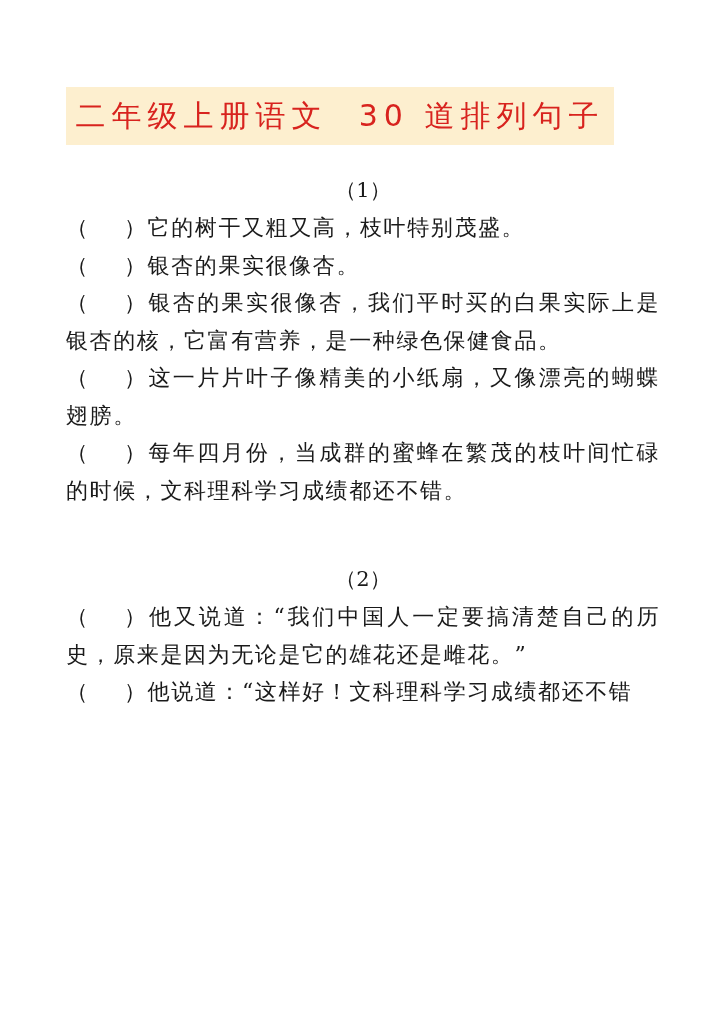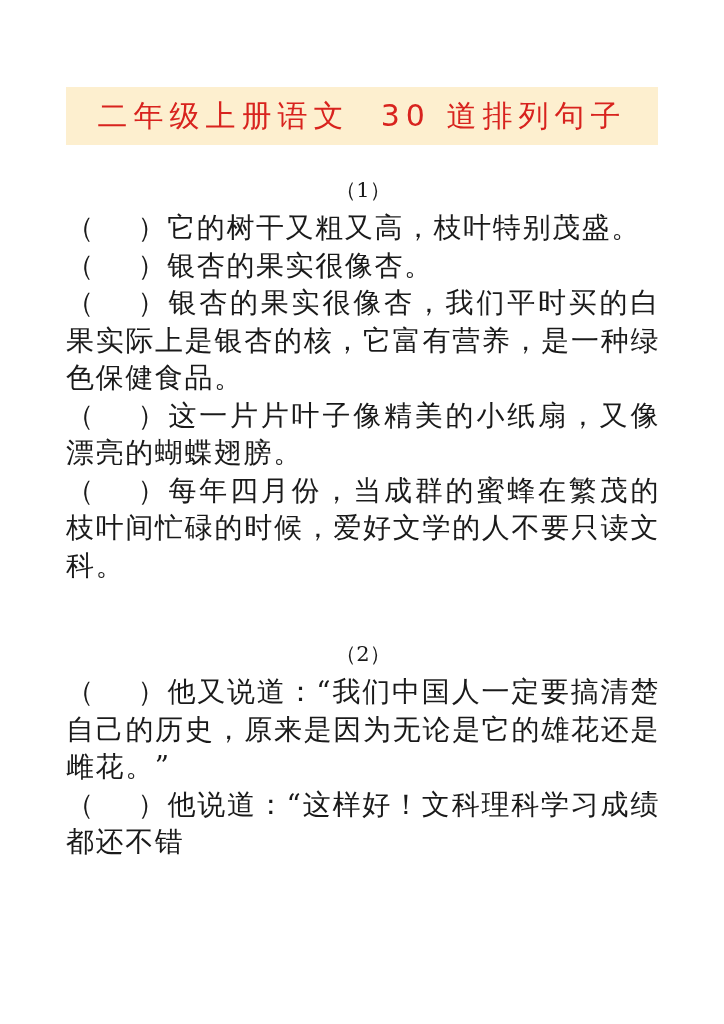--- a/index.html
+++ b/index.html
@@ -12,21 +12,21 @@
       height: 1024px;
       overflow: hidden;
       position: relative;
       font-family: "DejaVu Serif", "Liberation Serif", serif;
       color: #1a1a1a;
     }
     .banner {
       position: absolute;
       left: 66px;
       top: 87px;
-      width: 592px;
+      width: 548px;
       height: 58px;
       background: #fdefcf;
       display: flex;
       align-items: center;
       justify-content: center;
     }
     .banner-title {
       color: #d8231e;
       font-family: "DejaVu Sans", "Liberation Sans", sans-serif;
       font-size: 30px;
@@ -39,21 +39,21 @@
       top: 172px;
       width: 594px;
     }
     .section-heading {
       text-align: center;
       font-size: 21px;
       line-height: 37px;
       height: 37px;
     }
     .item {
-      font-size: 28px;
+      font-size: 22px;
       line-height: 37.5px;
       letter-spacing: 1.6px;
       text-align: justify;
       word-break: break-all;
     }
     .blank {
       display: inline-block;
       white-space: pre;
     }
     .section-gap {
@@ -68,21 +68,21 @@
 </div>
 
 <div class="content">
 
   <div class="section">
     <div class="section-heading">（1）</div>
     <div class="item"><span class="blank">（    ）</span><span>它的树干又粗又高，枝叶特别茂盛。</span></div>
     <div class="item"><span class="blank">（    ）</span><span>银杏的果实很像杏。</span></div>
     <div class="item"><span class="blank">（    ）</span><span>银杏的果实很像杏，我们平时买的白果实际上是银杏的核，它富有营养，是一种绿色保健食品。</span></div>
     <div class="item"><span class="blank">（    ）</span><span>这一片片叶子像精美的小纸扇，又像漂亮的蝴蝶翅膀。</span></div>
-    <div class="item"><span class="blank">（    ）</span><span>每年四月份，当成群的蜜蜂在繁茂的枝叶间忙碌的时候，爱好文学的人不要只读文科。</span></div>
+    <div class="item"><span class="blank">（    ）</span><span>每年四月份，当成群的蜜蜂在繁茂的枝叶间忙碌的时候，文科理科学习成绩都还不错。</span></div>
   </div>
 
   <div class="section-gap"></div>
 
   <div class="section">
     <div class="section-heading">（2）</div>
     <div class="item"><span class="blank">（    ）</span><span>他又说道：“我们中国人一定要搞清楚自己的历史，原来是因为无论是它的雄花还是雌花。”</span></div>
     <div class="item"><span class="blank">（    ）</span><span>他说道：“这样好！文科理科学习成绩都还不错</span></div>
   </div>
 

